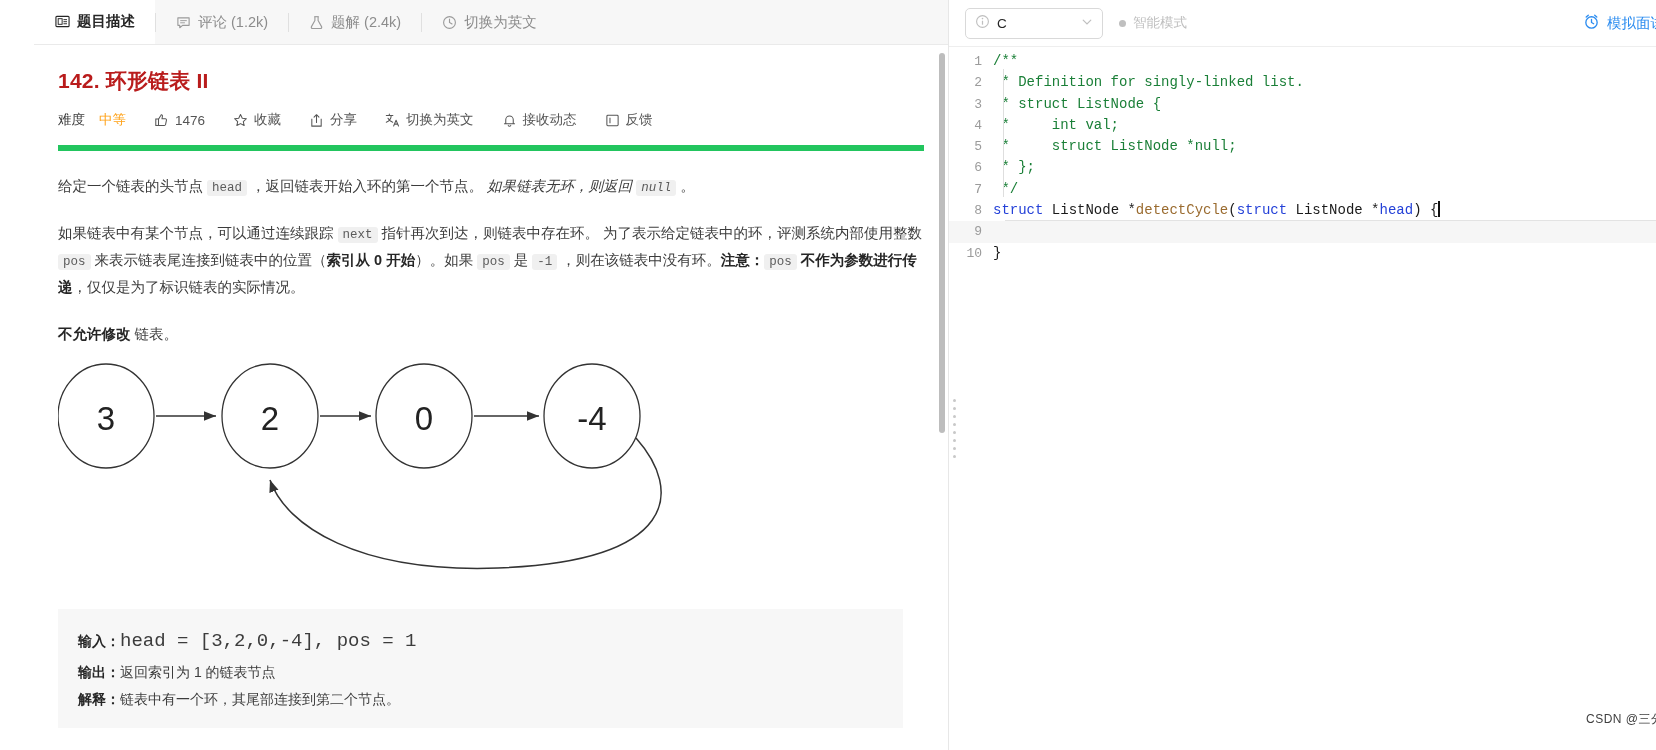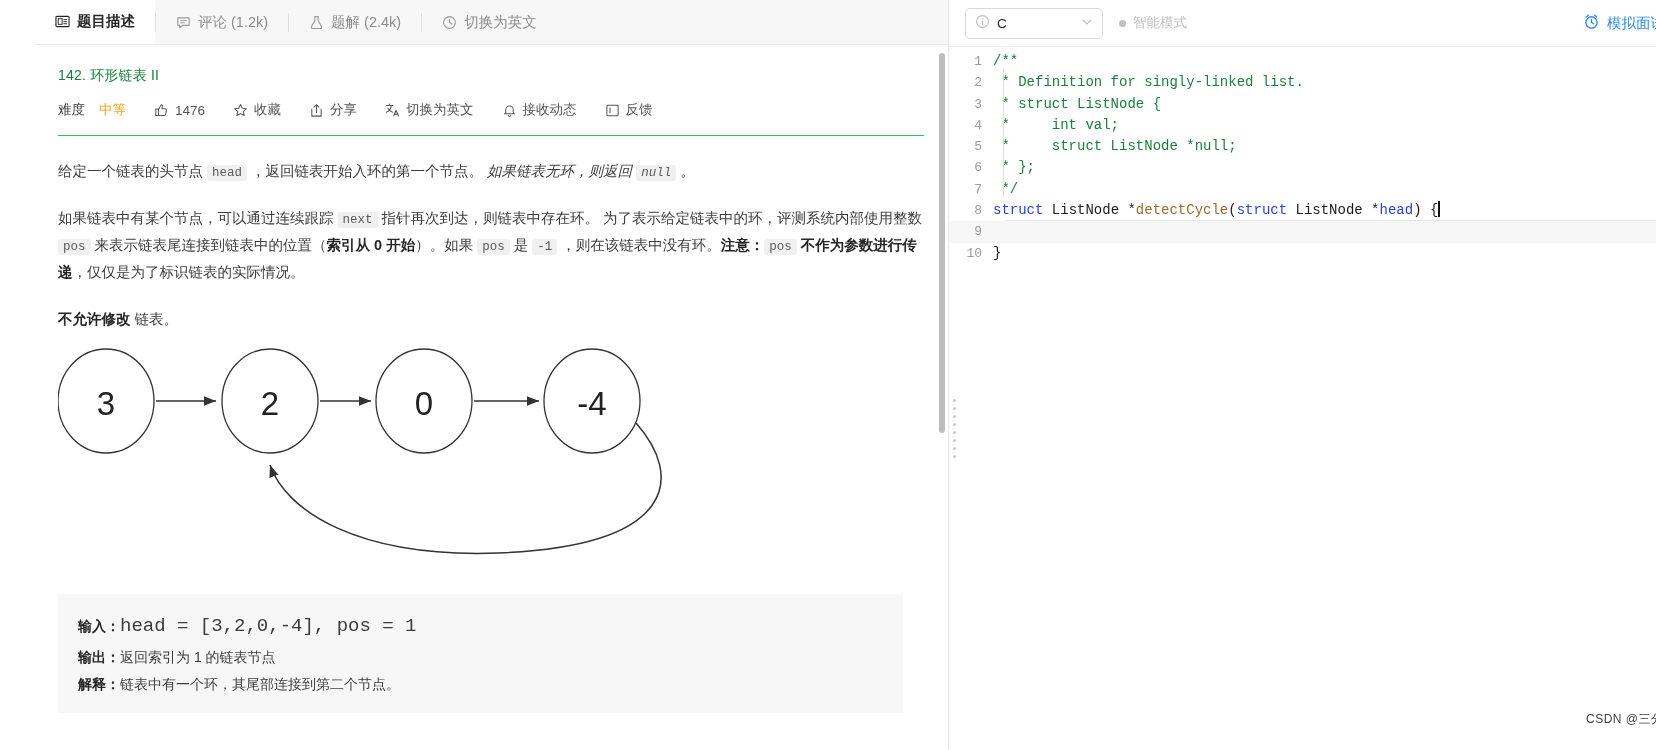--- a/index.html
+++ b/index.html
@@ -51,29 +51,29 @@
   .content-scroll {
     flex: 1; overflow: hidden; position: relative;
     padding: 0 24px;
   }
   .scroll-track {
     position: absolute; right: 3px; top: 8px; width: 6px; height: 380px;
     background: #bdbdbd; border-radius: 3px;
   }
 
   .prob-title {
-    font-size: 14px; font-weight: 400; color: #15803d;
+    font-size: 21px; font-weight: 700; color: #b91c1c;
     margin-top: 22px; letter-spacing: .2px;
   }
 
   .meta-row {
     display: flex; align-items: center; gap: 0;
     margin-top: 16px; font-size: 13.5px; color: #555;
     padding-bottom: 16px;
-    border-bottom: 1px solid #22c55e;
+    border-bottom: 6px solid #22c55e;
   }
   .meta-item {
     display: flex; align-items: center; gap: 6px;
     margin-right: 28px; cursor: pointer; white-space: nowrap;
   }
   .meta-item.static { cursor: default; }
   .diff-label { color: #3c3c3c; }
   .diff-value { color: #ffa116; margin-left: 8px; }
   .meta-item .ic { display: inline-flex; width: 15px; height: 15px; align-items: center; justify-content: center; }
 

